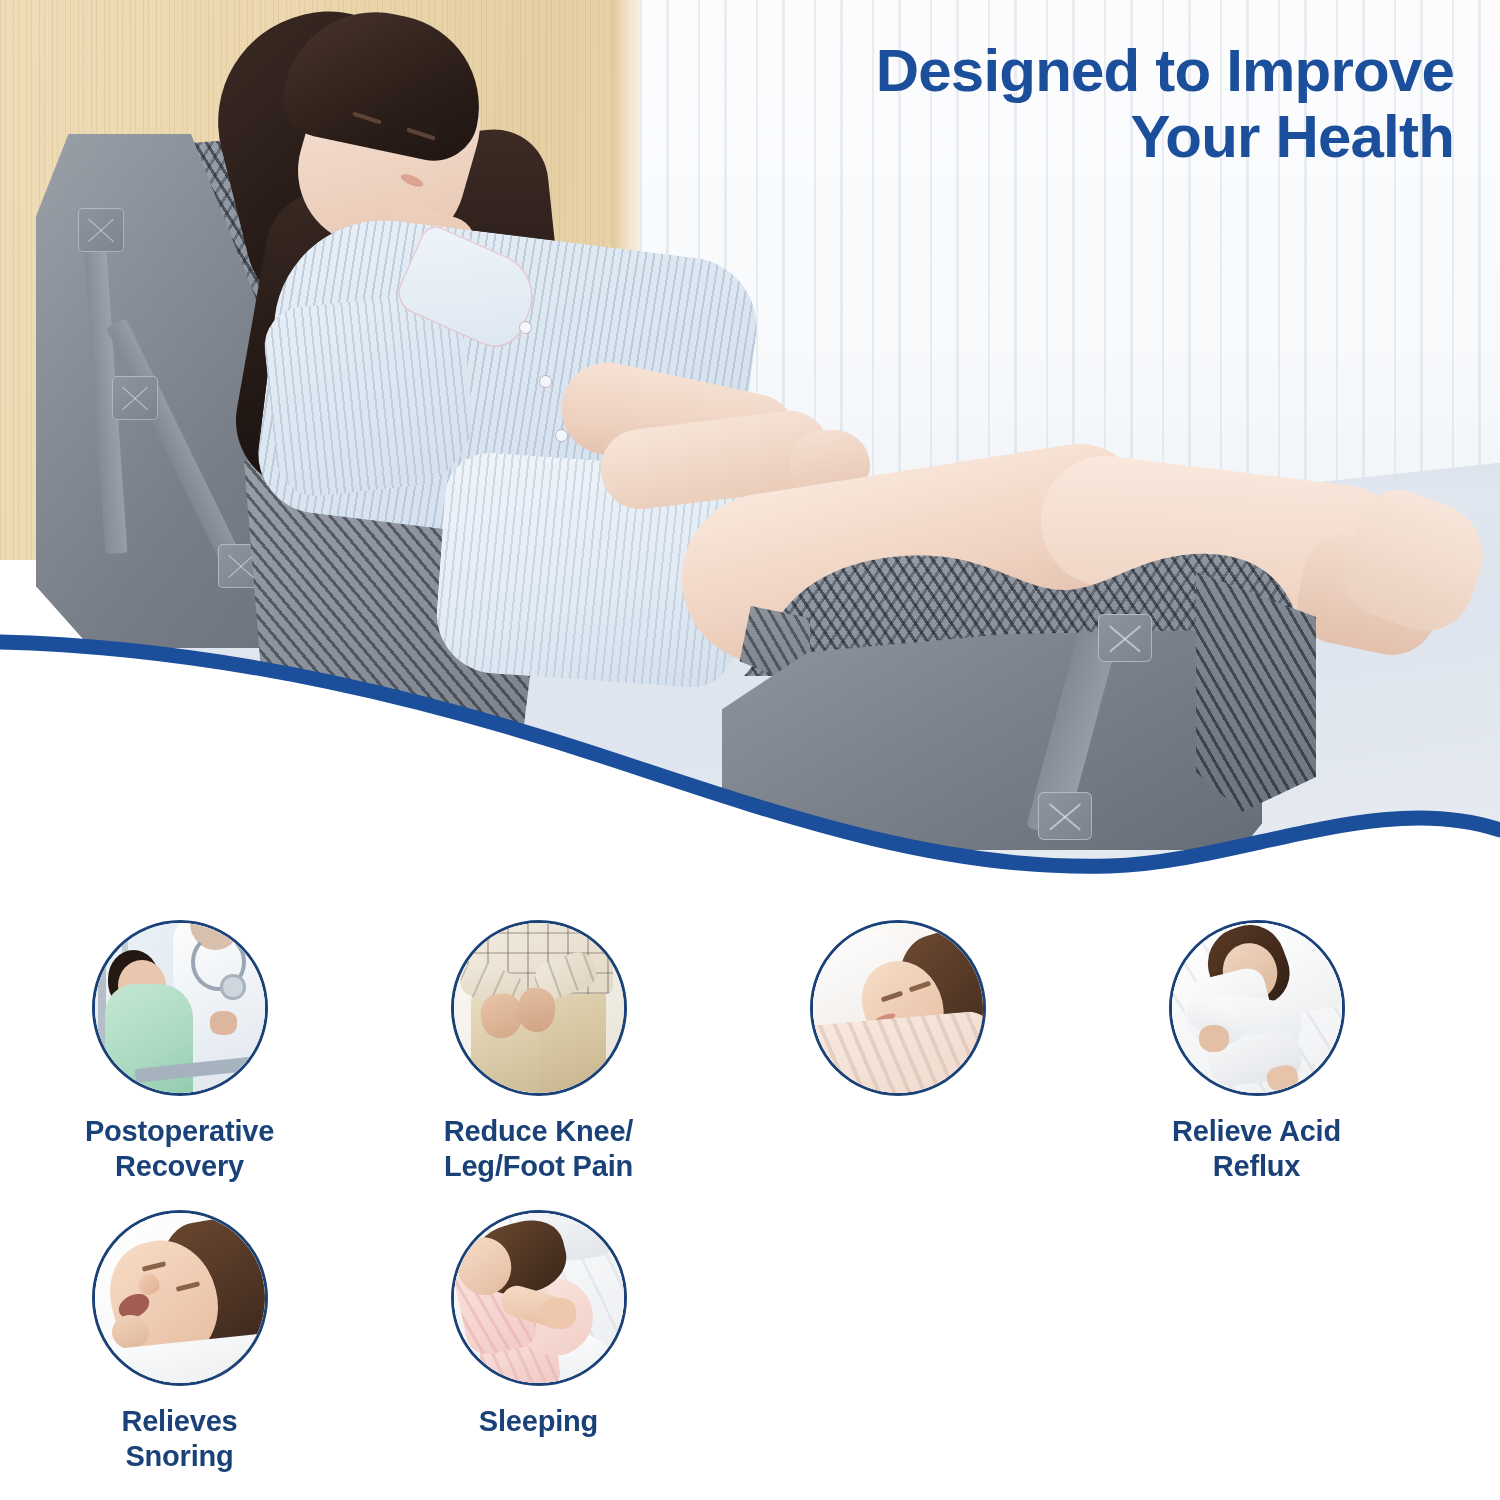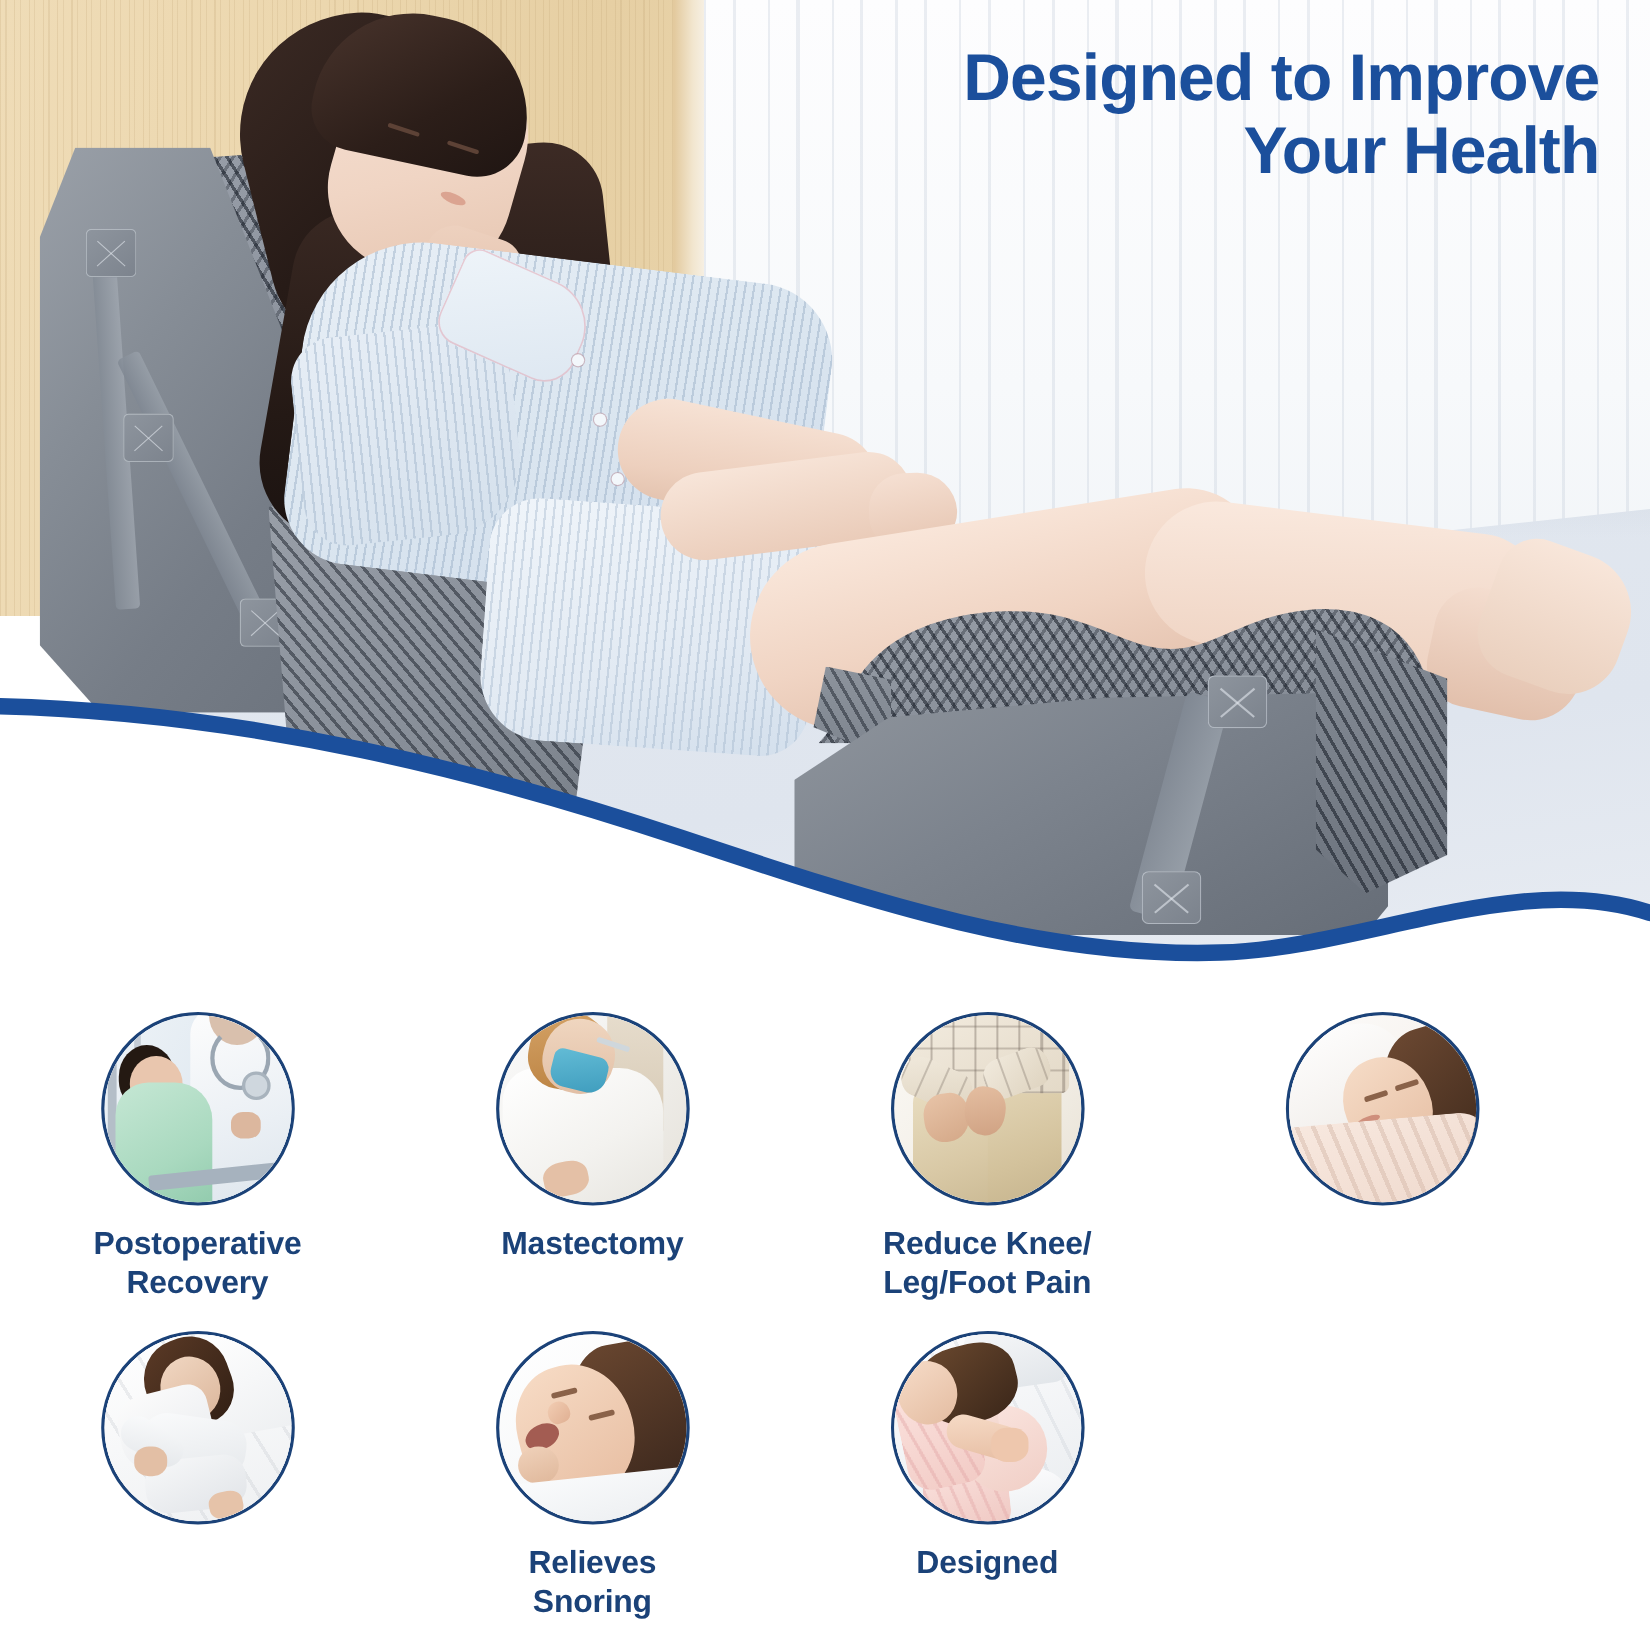--- a/index.html
+++ b/index.html
@@ -576,33 +576,20 @@
       <div class="sh s1-phair"></div>
         <div class="sh s1-phead"></div>
       <div class="sh s1-patient"></div>
         <div class="sh s1-bed"></div>
     </div>
     <div class="f-label">Postoperative
 Recovery</div>
   </div>
 
 
-  <div class="feature">
-    <div class="circle">
-      <div class="sc s3-bg"></div>
-      <div class="sh s3-wall"></div>
-      <div class="sh s3-body"></div>
-      <div class="sh s3-hair"></div>
-        <div class="sh s3-head"></div>
-      <div class="sh s3-strap"></div>
-        <div class="sh s3-mask"></div>
-      <div class="sh s3-hand"></div>
-    </div>
-    <div class="f-label">Mastectomy</div>
-  </div>
 
   <div class="feature">
     <div class="circle">
       <div class="sc s4-bg"></div>
       <div class="sh s4-pantR"></div>
         <div class="sh s4-pantL"></div>
       <div class="sh s4-shirt"></div>
       <div class="sh s4-armL"></div>
         <div class="sh s4-armR"></div>
       <div class="sh s4-handL"></div>
@@ -632,20 +619,22 @@
       <div class="sh s6-pillow"></div>
       <div class="sh s6-hair"></div>
         <div class="sh s6-head"></div>
       <div class="sh s6-torso"></div>
       <div class="sh s6-legU"></div>
         <div class="sh s6-legL"></div>
       <div class="sh s6-arm"></div>
         <div class="sh s6-hand"></div>
       <div class="sh s6-foot"></div>
     </div>
+    <div class="f-label">Relieve Acid
+Reflux</div>
   </div>
 
   <div class="feature">
     <div class="circle">
       <div class="sc s7-bg"></div>
       <div class="sh s7-hair"></div>
       <div class="sh s7-face"></div>
       <div class="sh s7-nose"></div>
       <div class="sh s7-eyeL"></div>
         <div class="sh s7-eyeR"></div>
@@ -665,16 +654,16 @@
       <div class="sh s8-legpillow"></div>
       <div class="sh s8-pjbot"></div>
       <div class="sh s8-belly"></div>
       <div class="sh s8-torso"></div>
       <div class="sh s8-pjtop"></div>
       <div class="sh s8-hair"></div>
         <div class="sh s8-head"></div>
       <div class="sh s8-arm"></div>
         <div class="sh s8-hand"></div>
     </div>
-    <div class="f-label">Designed</div>
+    <div class="f-label">Sleeping</div>
   </div>
 
 </div>
 
 </body></html>

